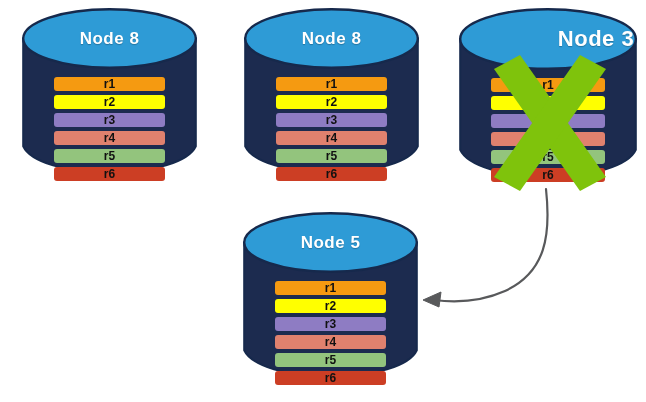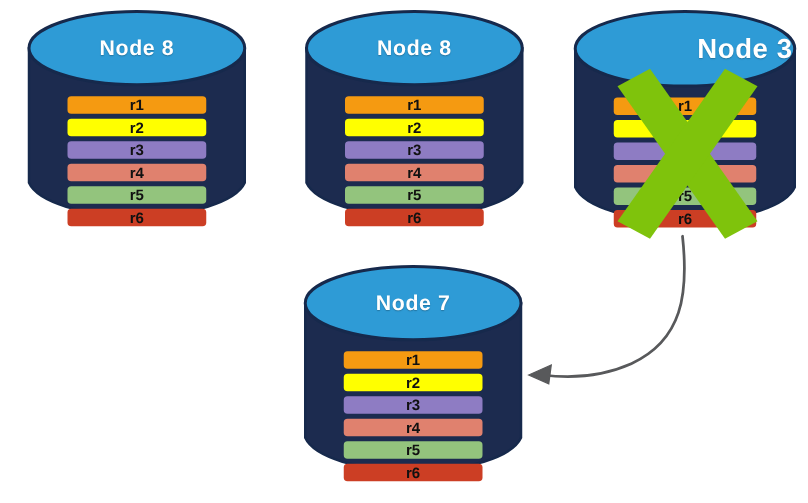--- a/index.html
+++ b/index.html
@@ -163,21 +163,21 @@
             <polygon points="4,16 30,2 116,124 90,138"></polygon>
             <polygon points="90,2 116,16 30,138 4,124"></polygon>
           </g>
         </svg>
       </div>
       <div class="node" style="left: 243px; top: 212px; width: 175px; height: 176px;">
         <svg class="node-svg" width="175" height="176" viewBox="0 0 175 176">
           <path d="M 1.2 30.5 L 1.2 138.21 A 87.5 32.025 0 0 0 173.8 138.21 L 173.8 30.5 Z" fill="#1C2B4F" stroke="#16294C" stroke-width="2"></path>
           <ellipse cx="87.5" cy="30.5" rx="86.3" ry="29.3" fill="#2E9BD6" stroke="#16294C" stroke-width="2.4"></ellipse>
         </svg>
-        <div class="node-title" style="top: 19.5px; font-size: 17px; line-height: 22px;">Node  7</div>
+        <div class="node-title" style="top: 19.5px; font-size: 17px; line-height: 22px;">Node  5</div>
         <div class="rows" style="top: 69px; padding-left: 32px; padding-right: 32px; box-sizing: border-box;">
           <div class="row" style="background: rgb(245, 154, 17); height: 14px; margin-bottom: 4px; font-size: 12px;">
             <span>r1</span>
           </div>
           <div class="row" style="background: rgb(255, 255, 0); height: 14px; margin-bottom: 4px; font-size: 12px;">
             <span>r2</span>
           </div>
           <div class="row" style="background: rgb(142, 124, 195); height: 14px; margin-bottom: 4px; font-size: 12px;">
             <span>r3</span>
           </div>

